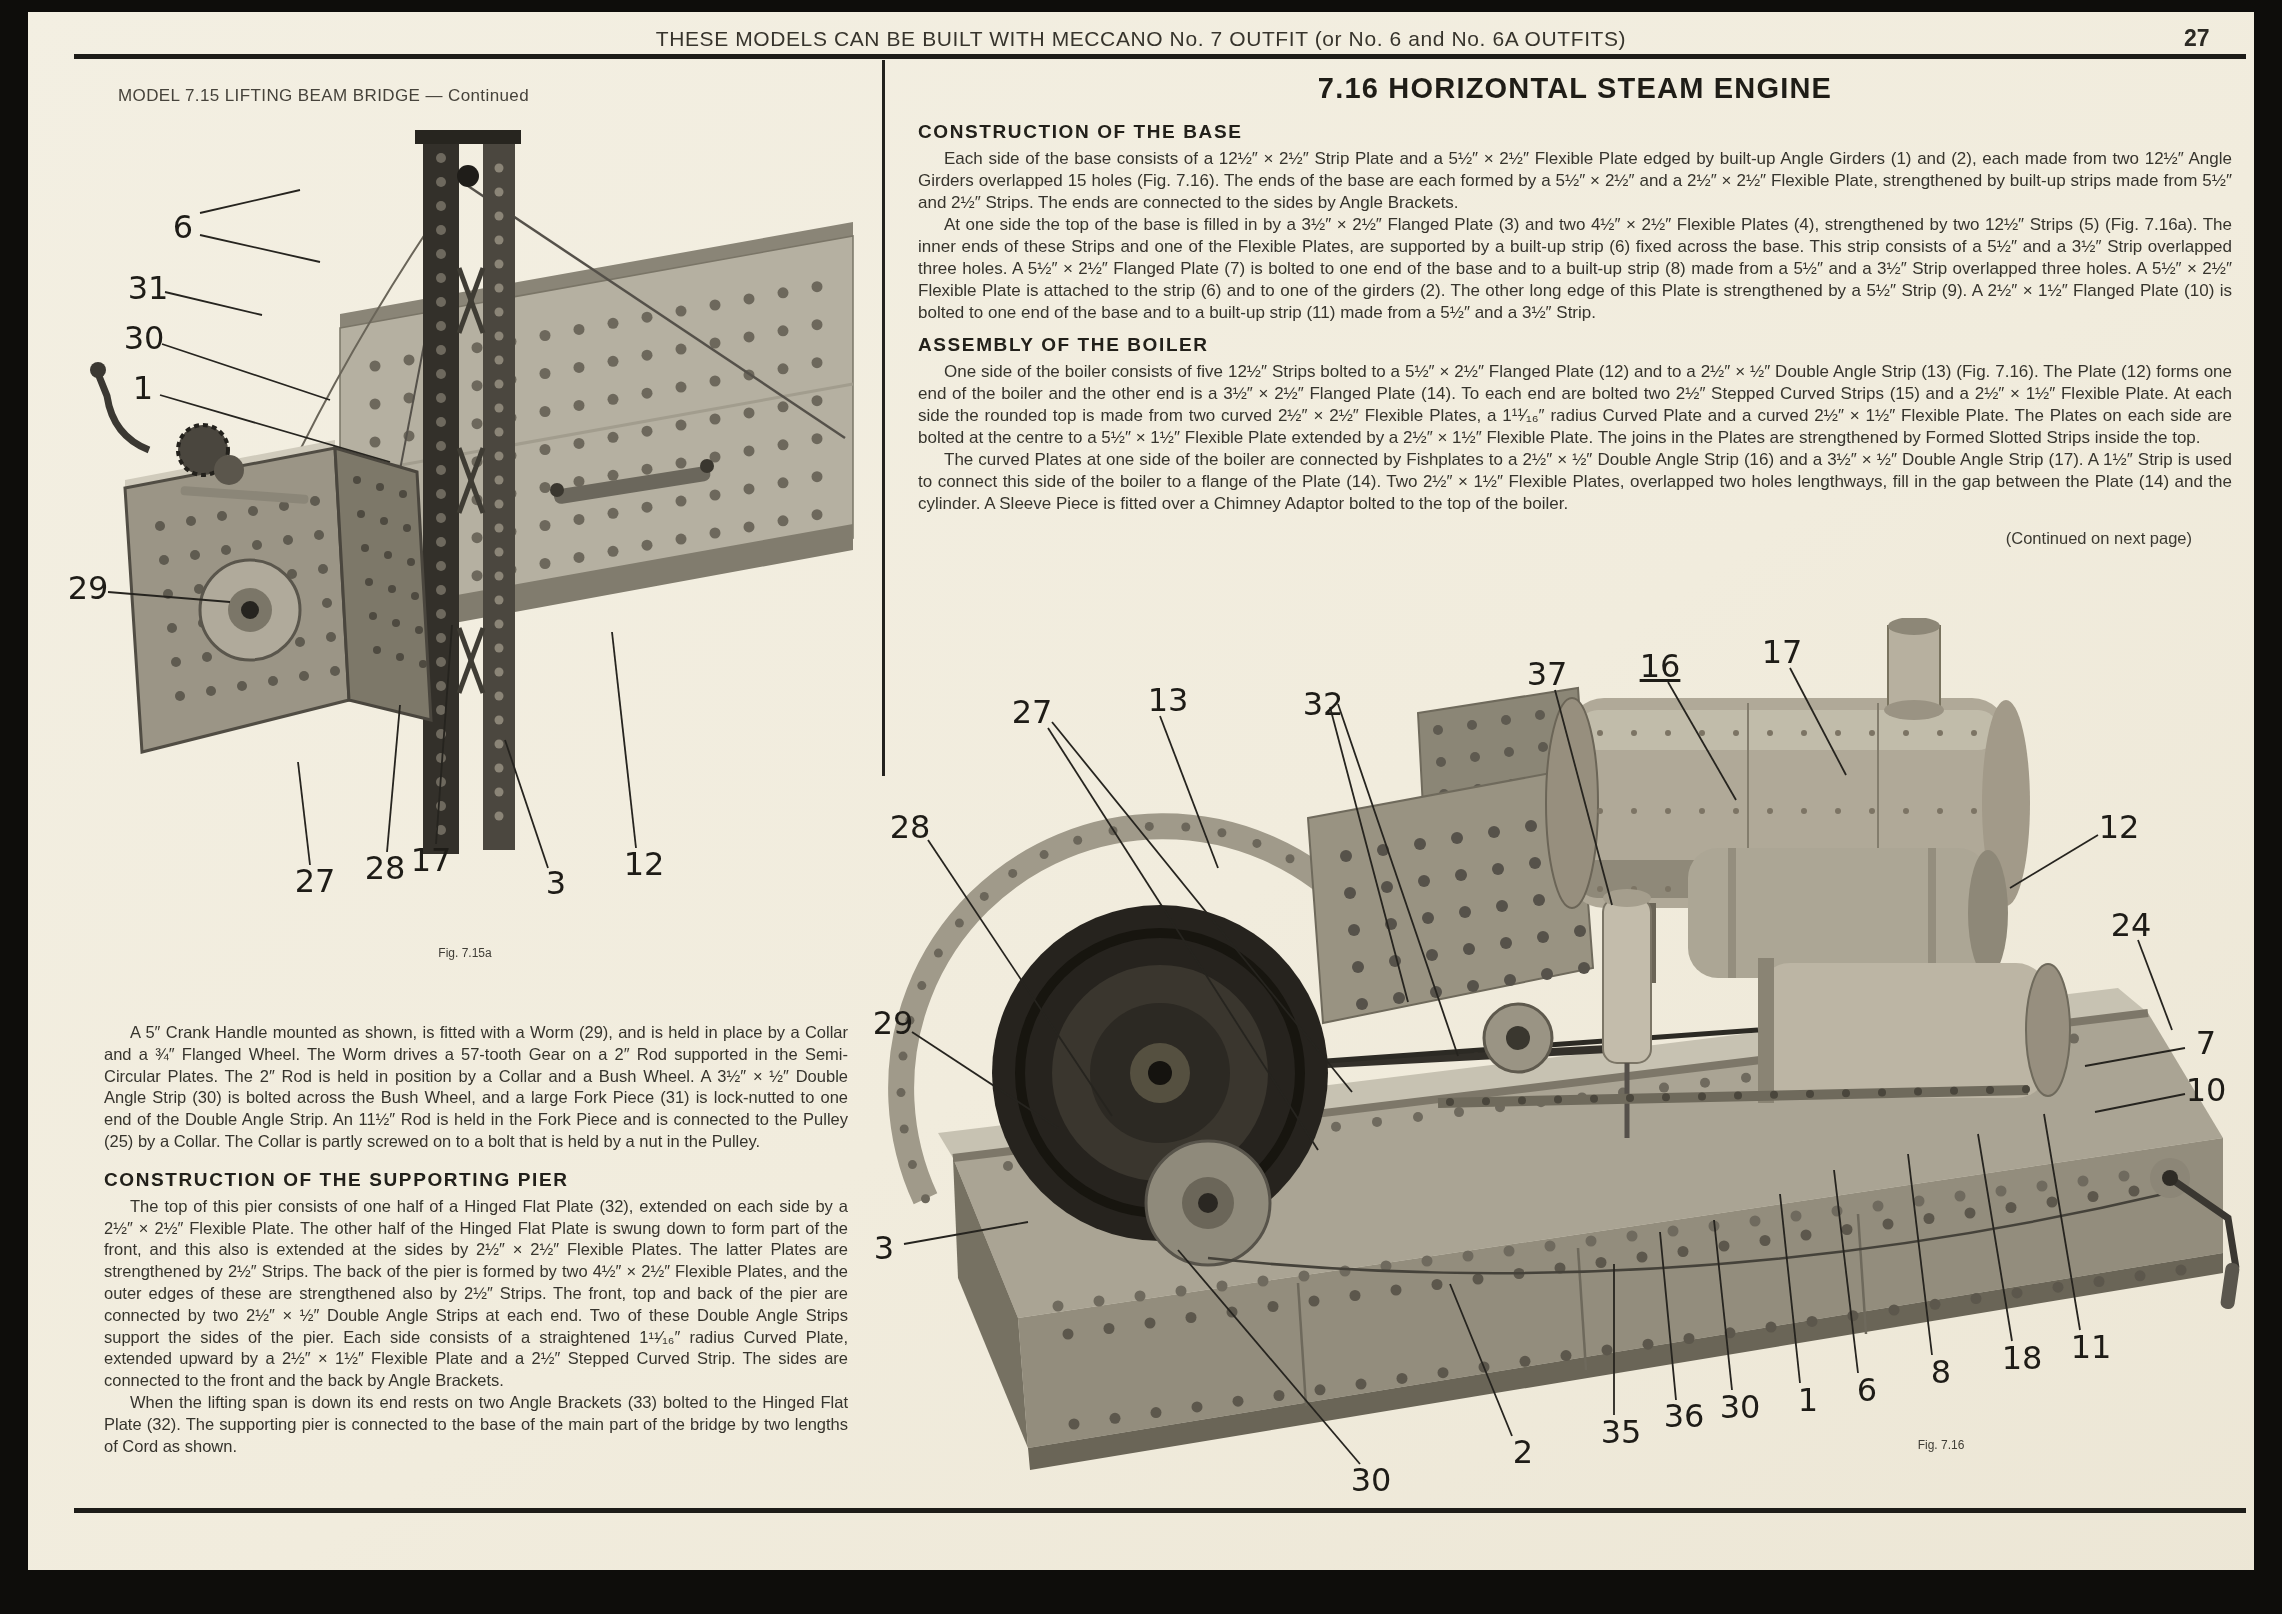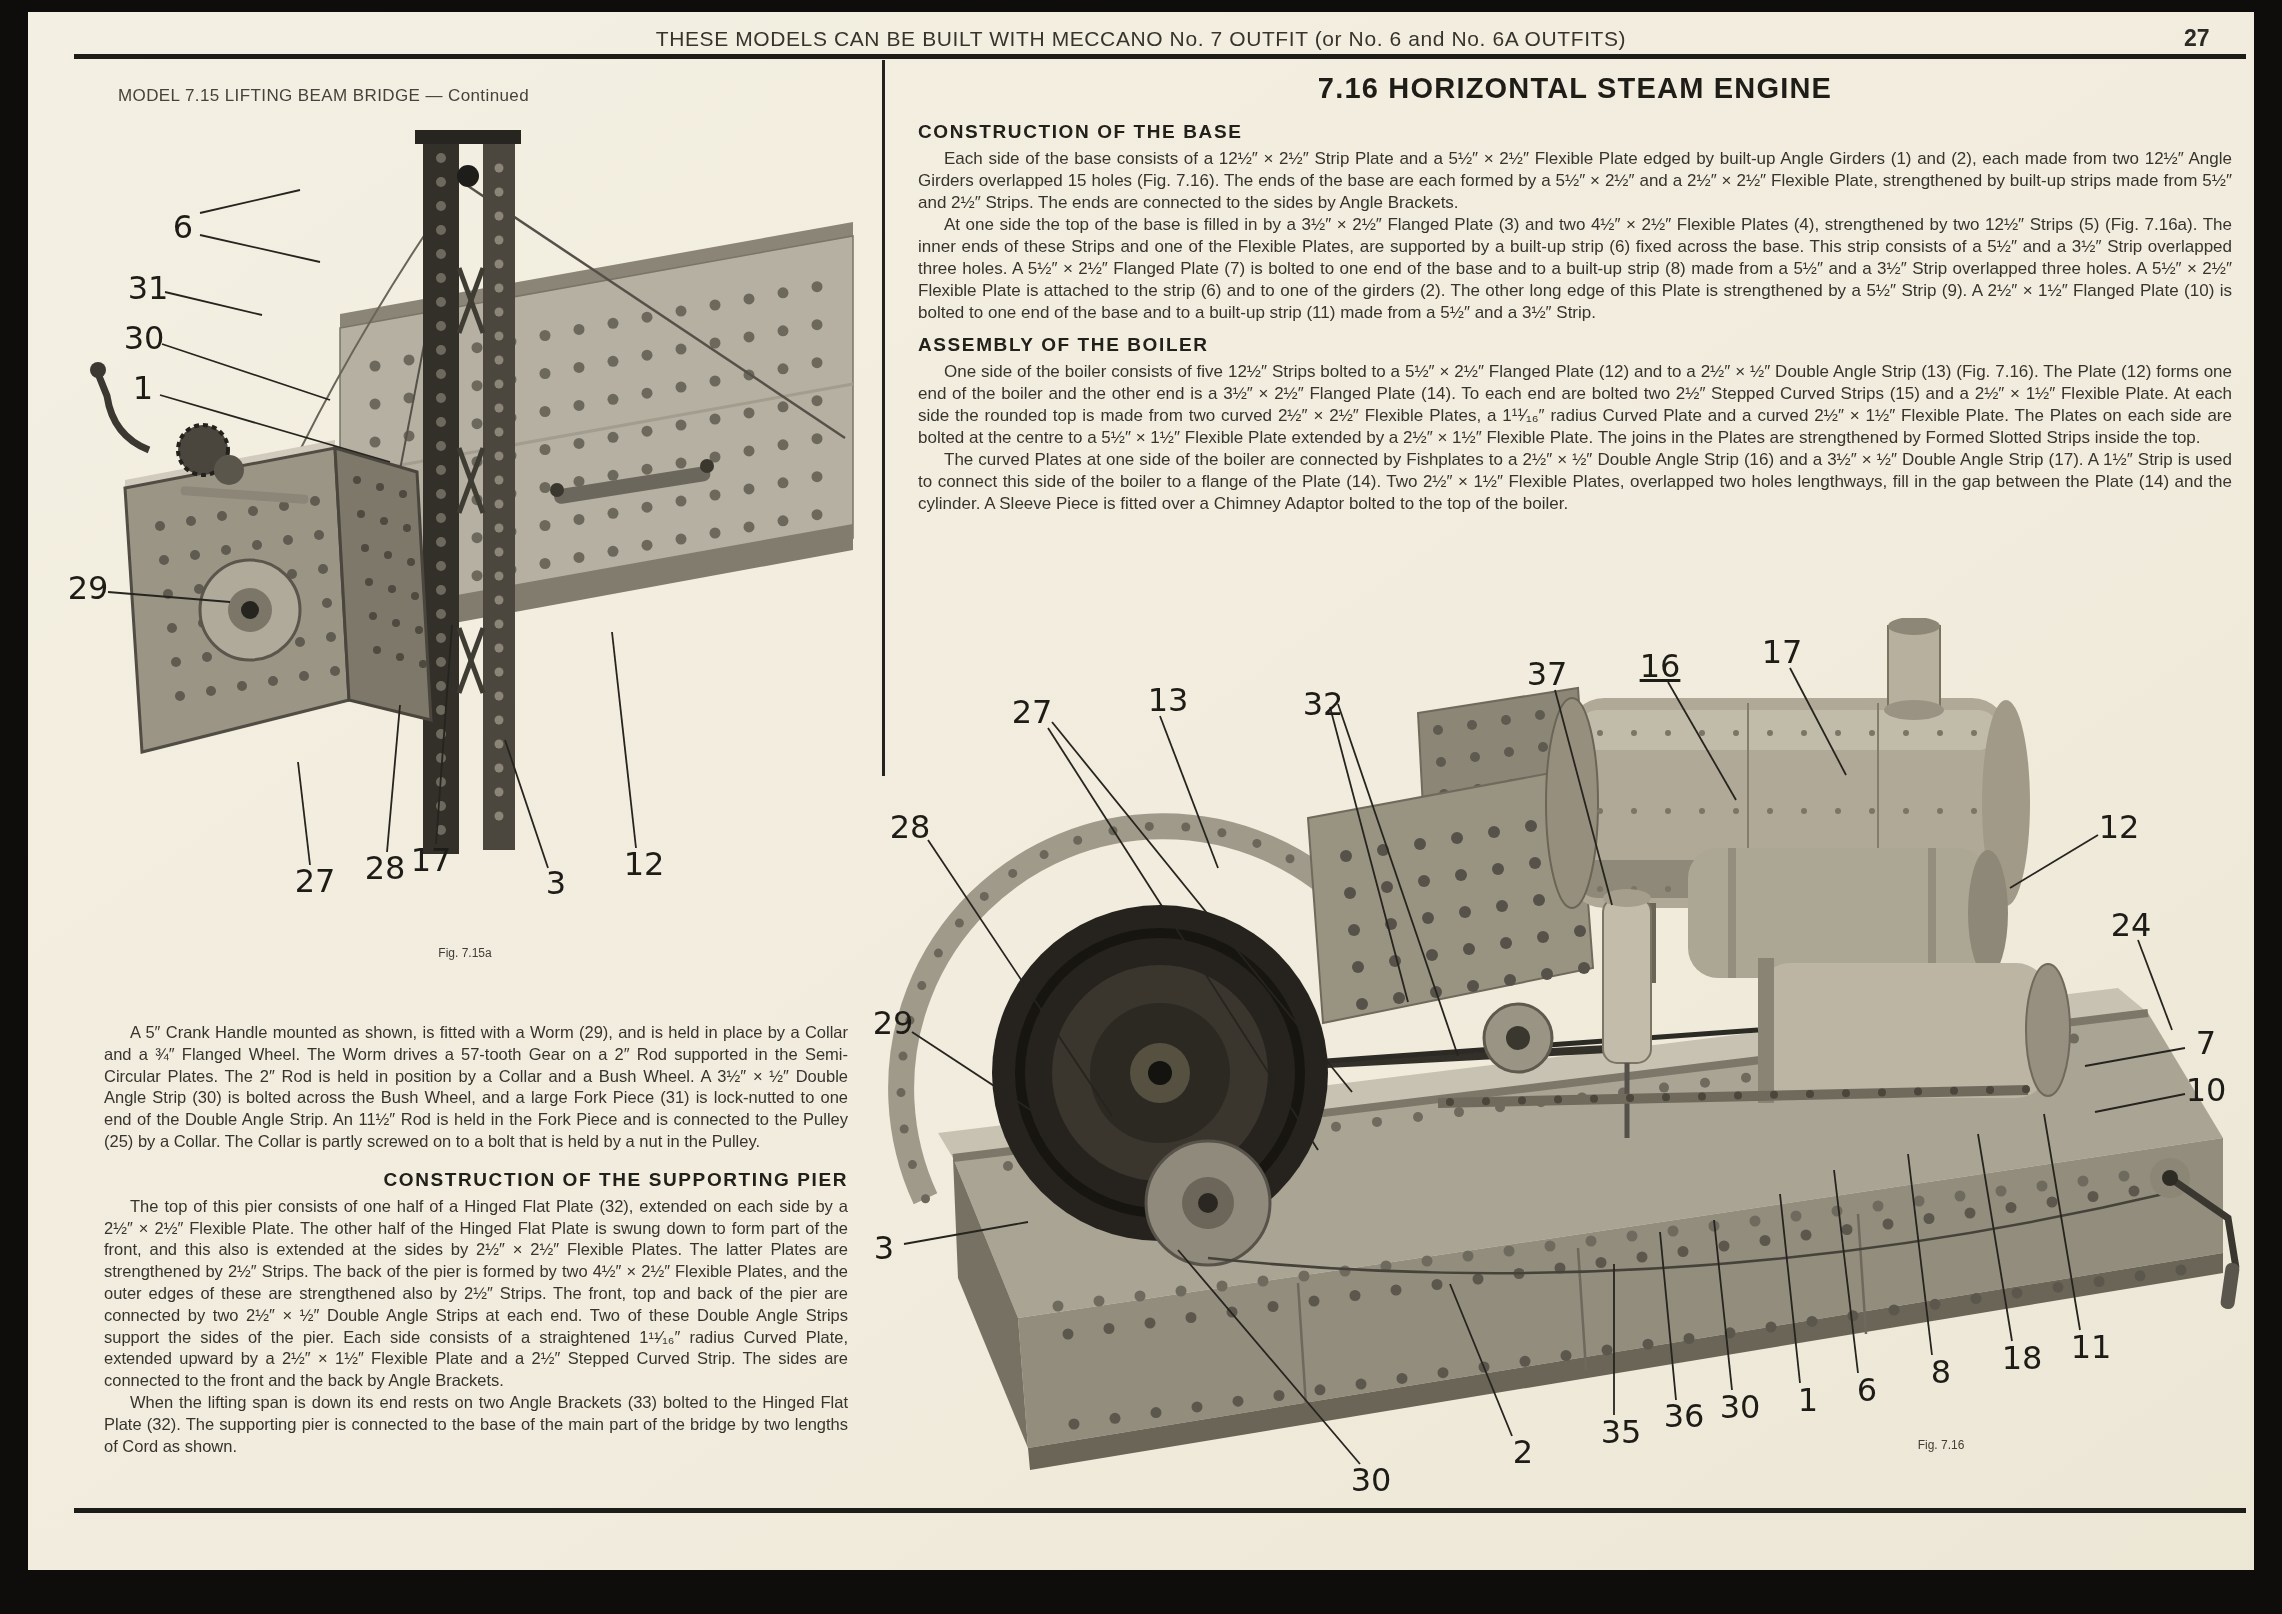--- a/index.html
+++ b/index.html
@@ -15,21 +15,21 @@
   .rule.botr{left:74px;top:1508px;width:2172px;height:5px;}
   .divider{position:absolute;left:882px;top:60px;width:3px;height:716px;background:#23221e;z-index:1;}
   .header-text{position:absolute;top:27px;left:0;width:2282px;text-align:center;font-size:21px;letter-spacing:.6px;color:#37342c;z-index:2;}
   .page-num{position:absolute;top:25px;left:2184px;font-size:23px;font-weight:bold;color:#2c2a24;z-index:2;}
   .model-heading{position:absolute;left:118px;top:86px;font-size:17px;color:#46433b;letter-spacing:.4px;z-index:2;}
   .left-text{position:absolute;left:104px;top:1022px;width:744px;z-index:2;}
   .right-text{position:absolute;left:918px;top:72px;width:1314px;z-index:2;}
   p.body{font-size:16.5px;line-height:21.8px;text-align:justify;color:#36342d;margin:0;text-indent:26px;}
   .right-text p.body{font-size:17px;line-height:22px;}
   .section-heading{font-size:19px;font-weight:bold;color:#22201a;letter-spacing:1.6px;margin:0 0 5px 0;}
-  .left-text .section-heading{margin-top:16px;text-align:right;}
+  .left-text .section-heading{margin-top:16px;}
   .mt{margin-top:10px;}
   .right-title{text-align:center;font-size:29px;font-weight:bold;letter-spacing:1.2px;color:#1f1d17;margin:0 0 16px 0;}
   .continued{text-align:right;font-size:16.5px;color:#3b3931;margin:14px 40px 0 0;}
   .fig-caption{position:absolute;font-size:12px;color:#3f3d36;z-index:3;text-align:center;}
   .cap-left{left:380px;top:946px;width:170px;}
   .cap-right{left:1856px;top:1438px;width:170px;}
   .callout{position:absolute;transform:translate(-50%,-50%);font-size:32px;color:#1e1c17;z-index:4;font-family:"DejaVu Sans",sans-serif;}
   #leader-lines{position:absolute;left:0;top:0;z-index:3;pointer-events:none;}
   #leader-lines line{stroke:#26241f;stroke-width:1.8;}
   .art{position:absolute;z-index:1;}
@@ -645,20 +645,21 @@
   </div>
 
   <div class="right-text">
     <div class="right-title">7.16   HORIZONTAL STEAM ENGINE</div>
     <div class="section-heading">CONSTRUCTION OF THE BASE</div>
     <p class="body">Each side of the base consists of a 12½″ × 2½″ Strip Plate and a 5½″ × 2½″ Flexible Plate edged by built-up Angle Girders (1) and (2), each made from two 12½″ Angle Girders overlapped 15 holes (Fig. 7.16). The ends of the base are each formed by a 5½″ × 2½″ and a 2½″ × 2½″ Flexible Plate, strengthened by built-up strips made from 5½″ and 2½″ Strips. The ends are connected to the sides by Angle Brackets.</p>
     <p class="body">At one side the top of the base is filled in by a 3½″ × 2½″ Flanged Plate (3) and two 4½″ × 2½″ Flexible Plates (4), strengthened by two 12½″ Strips (5) (Fig. 7.16a). The inner ends of these Strips and one of the Flexible Plates, are supported by a built-up strip (6) fixed across the base. This strip consists of a 5½″ and a 3½″ Strip overlapped three holes. A 5½″ × 2½″ Flanged Plate (7) is bolted to one end of the base and to a built-up strip (8) made from a 5½″ and a 3½″ Strip overlapped three holes. A 5½″ × 2½″ Flexible Plate is attached to the strip (6) and to one of the girders (2). The other long edge of this Plate is strengthened by a 5½″ Strip (9). A 2½″ × 1½″ Flanged Plate (10) is bolted to one end of the base and to a built-up strip (11) made from a 5½″ and a 3½″ Strip.</p>
     <div class="section-heading mt">ASSEMBLY OF THE BOILER</div>
     <p class="body">One side of the boiler consists of five 12½″ Strips bolted to a 5½″ × 2½″ Flanged Plate (12) and to a 2½″ × ½″ Double Angle Strip (13) (Fig. 7.16). The Plate (12) forms one end of the boiler and the other end is a 3½″ × 2½″ Flanged Plate (14). To each end are bolted two 2½″ Stepped Curved Strips (15) and a 2½″ × 1½″ Flexible Plate. At each side the rounded top is made from two curved 2½″ × 2½″ Flexible Plates, a 1¹¹⁄₁₆″ radius Curved Plate and a curved 2½″ × 1½″ Flexible Plate. The Plates on each side are bolted at the centre to a 5½″ × 1½″ Flexible Plate extended by a 2½″ × 1½″ Flexible Plate. The joins in the Plates are strengthened by Formed Slotted Strips inside the top.</p>
     <p class="body">The curved Plates at one side of the boiler are connected by Fishplates to a 2½″ × ½″ Double Angle Strip (16) and a 3½″ × ½″ Double Angle Strip (17). A 1½″ Strip is used to connect this side of the boiler to a flange of the Plate (14). Two 2½″ × 1½″ Flexible Plates, overlapped two holes lengthways, fill in the gap between the Plate (14) and the cylinder. A Sleeve Piece is fitted over a Chimney Adaptor bolted to the top of the boiler.</p>
+    <div class="continued">(Continued on next page)</div>
   </div>
 
   <div class="fig-caption cap-left">Fig. 7.15a</div>
   <div class="fig-caption cap-right">Fig. 7.16</div>
 
   <svg id="leader-lines" width="2282" height="1614">
       <line x1="200" y1="213" x2="300" y2="190"></line>
       <line x1="200" y1="235" x2="320" y2="262"></line>
       <line x1="165" y1="292" x2="262" y2="315"></line>
       <line x1="162" y1="344" x2="330" y2="400"></line>

